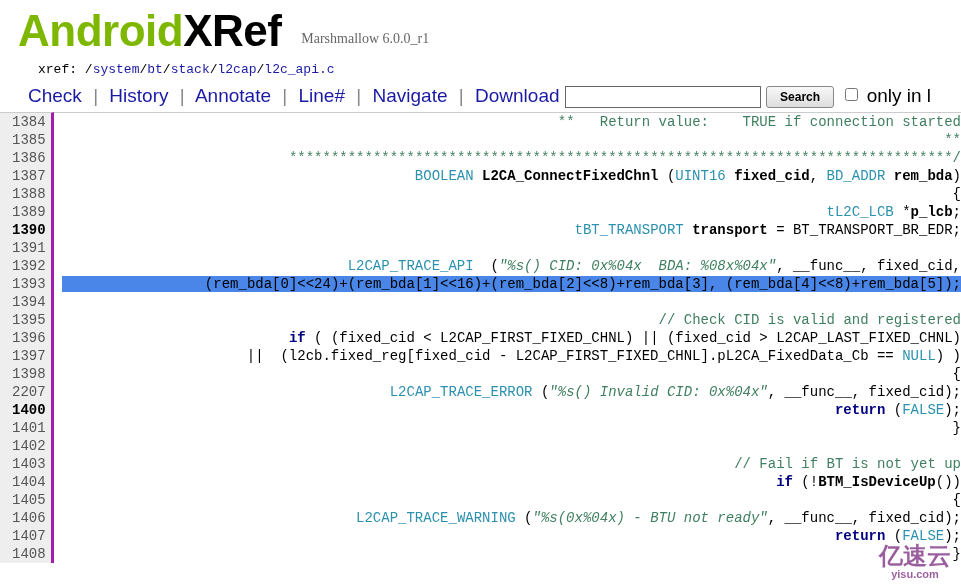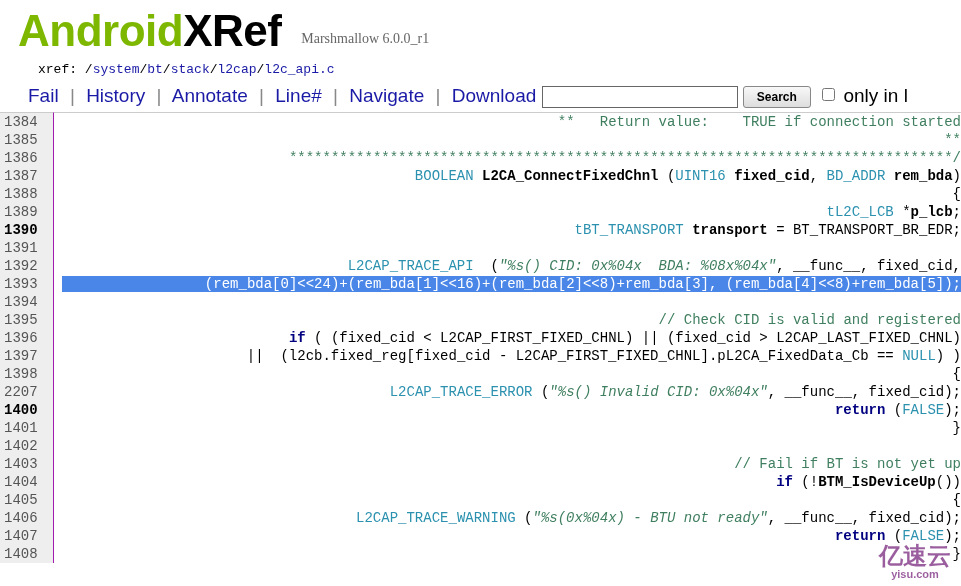--- a/index.html
+++ b/index.html
@@ -68,41 +68,41 @@
   .code-area {
     display: flex;
     font-family: "Courier New", monospace;
     font-size: 14px;
     line-height: 18px;
   }
   .gutter {
     text-align: left;
     background: #eee;
     color: #555;
-    padding: 0 4px;
+    padding: 0 12px;
     user-select: none;
     border-top: 1px solid #ccc;
-    border-right: 1px solid #a21caf;
+    border-right: 3px solid #a21caf;
     width: 54px;
   }
   .gutter div { height: 18px; }
   .gutter .strong { color: #000; font-weight: bold; }
   .code {
     padding: 0 0 0 4px;
     border-top: 1px solid #ccc;
     white-space: pre;
     flex: 1;
     overflow: hidden;
   }
   .code div { height: 18px; text-align: right; }
   .c0 { color: #3f7f5f; } 
   .tp { color: #2b91af; } 
   .fn { color: #000; font-weight: bold; } 
   .str2 { color: #3f7f5f; font-style: italic; }
-  .hl { background: #4a86e8; color: #ffffff; }
+  .hl { background: #4a86e8; color: #000000; }
   .builtin { color: #000080; font-weight: bold;}
   .watermark {
     position: fixed;
     right: 10px; bottom: 6px;
     font-size: 24px;
     color: #701a75;
     font-weight: bold;
     font-family: Arial, sans-serif;
     pointer-events: none;
     opacity: .7;
@@ -117,21 +117,21 @@
     <span class="green">Android</span><span class="black">XRef</span>
   </span>
   <span class="subtitle">Marshmallow 6.0.0_r1</span>
 </div>
 
 <div class="xref-path">
   <span class="plain">xref: </span><span id="path-slot"><span>/</span><a href="#">system</a><span>/</span><a href="#">bt</a><span>/</span><a href="#">stack</a><span>/</span><a href="#">l2cap</a><span>/</span><a href="#">l2c_api.c</a></span>
 </div>
 
 <div class="toolbar">
-  <a href="#">Fail</a>
+  <a href="#">Check</a>
   <span class="sep">|</span>
   <a href="#">History</a>
   <span class="sep">|</span>
   <a href="#">Annotate</a>
   <span class="sep">|</span>
   <a href="#">Line#</a>
   <span class="sep">|</span>
   <a href="#">Navigate</a>
   <span class="sep">|</span>
   <a href="#">Download</a>

